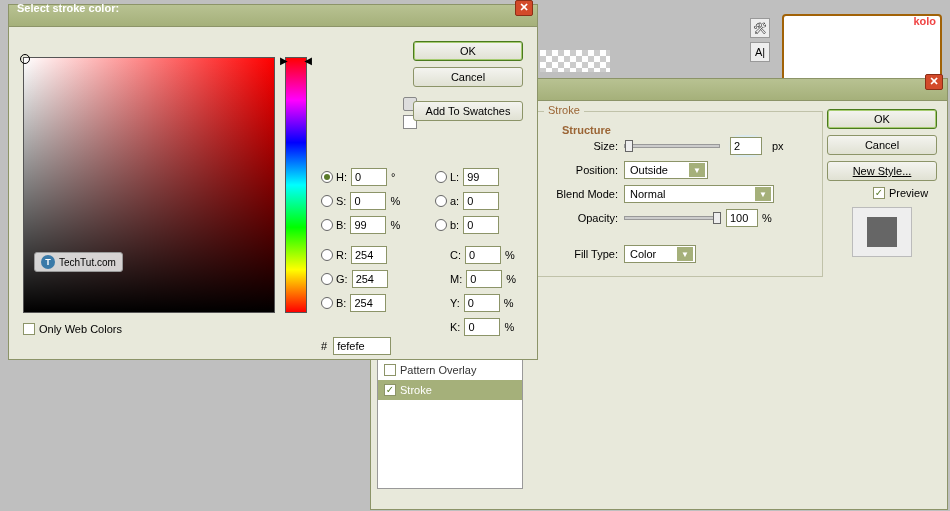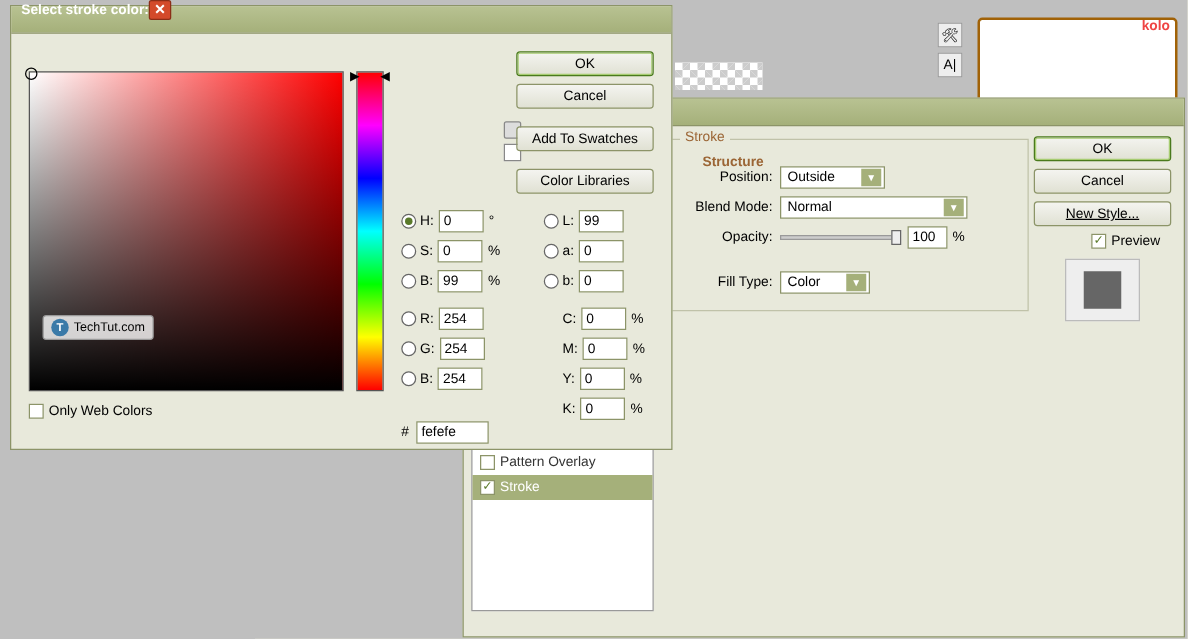--- a/index.html
+++ b/index.html
@@ -6,21 +6,21 @@
   body { margin:0; width:950px; height:511px; background:#bfbfbf; position:relative; overflow:hidden; }
   .checker { background-image:
       linear-gradient(45deg,#ccc 25%,transparent 25%),
       linear-gradient(-45deg,#ccc 25%,transparent 25%),
       linear-gradient(45deg,transparent 75%,#ccc 75%),
       linear-gradient(-45deg,transparent 75%,#ccc 75%);
       background-size:12px 12px;
       background-position:0 0,0 6px,6px -6px,-6px 0;
       background-color:#fff; }
   .dialog { position:absolute; background:#e8e9db; border:1px solid #8c9468; }
-  .titlebar { height:22px; background:linear-gradient(#b8c292,#a5b07a); display:flex; align-items:center; justify-content:flex-start; padding:0 4px 16px 8px; color:#fff; font-weight:bold; border-bottom:1px solid #8c9468;}
+  .titlebar { height:22px; background:linear-gradient(#b8c292,#a5b07a); display:flex; align-items:center; justify-content:space-between; padding:0 4px 16px 8px; color:#fff; font-weight:bold; border-bottom:1px solid #8c9468;}
   .close-x { width:18px; height:16px; background:#d34a2a; border:1px solid #8b2e17; border-radius:2px; display:flex; align-items:center; justify-content:center; color:#fff; font-weight:bold; cursor:pointer;}
   .btn { width:110px; height:20px; background:linear-gradient(#f4f4f0,#e0e1d3); border:1px solid #8c9468; border-radius:3px; display:flex; align-items:center; justify-content:center; cursor:pointer; margin-bottom:6px;}
   .btn.default { border:1px solid #4a7a1d; box-shadow:inset 0 0 0 1px #a6cc70;}
   .inp { height:18px; border:1px solid #8c9468; background:#fff; padding:0 3px; text-align:left;}
   .inp.num { width:36px; text-align:left;}
   .radio { width:12px;height:12px;border:1px solid #666;border-radius:50%;display:inline-block;vertical-align:middle;margin-right:3px;background:#fff;}
   .radio.sel::after{content:"";display:block;width:6px;height:6px;border-radius:50%;background:#5a7a2a;margin:2px auto;}
   .lbl{display:inline-block;}
   .row{display:flex;align-items:center;height:24px;}
   .right-lbl{width:80px;text-align:right;padding-right:6px;}
@@ -68,20 +68,30 @@
         <span class="cb chk"></span>
         <span>Stroke</span>
       </div>
   </div>
 
   <div style="position:absolute;left:160px;top:28px;width:296px;height:380px;">
     <div class="fieldset" style="margin:4px;">
       <div class="legend">Stroke</div>
       <div class="legend sub" style="top:6px;left:14px;position:relative;background:none;color:#9b6535;">Structure</div>
 
+      <div class="row" style="margin-top:4px;">
+        <span class="right-lbl">Size:</span>
+        <div class="slider-track" style="width:96px;flex:none;">
+            <div class="slider-thumb" style="left:0;"></div>
+          </div>
+        <span class="hl" style="padding:2px 4px;margin-left:6px;border-radius:10px;">
+          <input class="inp num" style="width: 32px;" value="2">
+        </span>
+        <span style="margin-left:6px;">px</span>
+      </div>
 
       <div class="row">
         <span class="right-lbl">Position:</span>
         <div class="dd" style="width:84px;">
             <span>Outside</span>
             <span class="arrow">▼</span>
           </div>
       </div>
 
       <div class="row">
@@ -163,23 +173,20 @@
         <span>OK</span>
       </div>
     <div class="btn">
         <span>Cancel</span>
       </div>
     <div style="height:8px;"></div>
     <div class="btn">
         <span>Add To Swatches</span>
       </div>
     <div style="height:8px;"></div>
-    <div class="btn">
-        <span>Color Libraries</span>
-      </div>
   </div>
 
   <div style="position:absolute;left:312px;top:160px;">
      <div class="row">
         <span class="radio sel"></span>
         <span class="lbl">H:</span> 
         <input class="inp num" style="margin: 0px 4px;" value="0"> 
         <span>°</span>
       </div>
      <div class="row">

